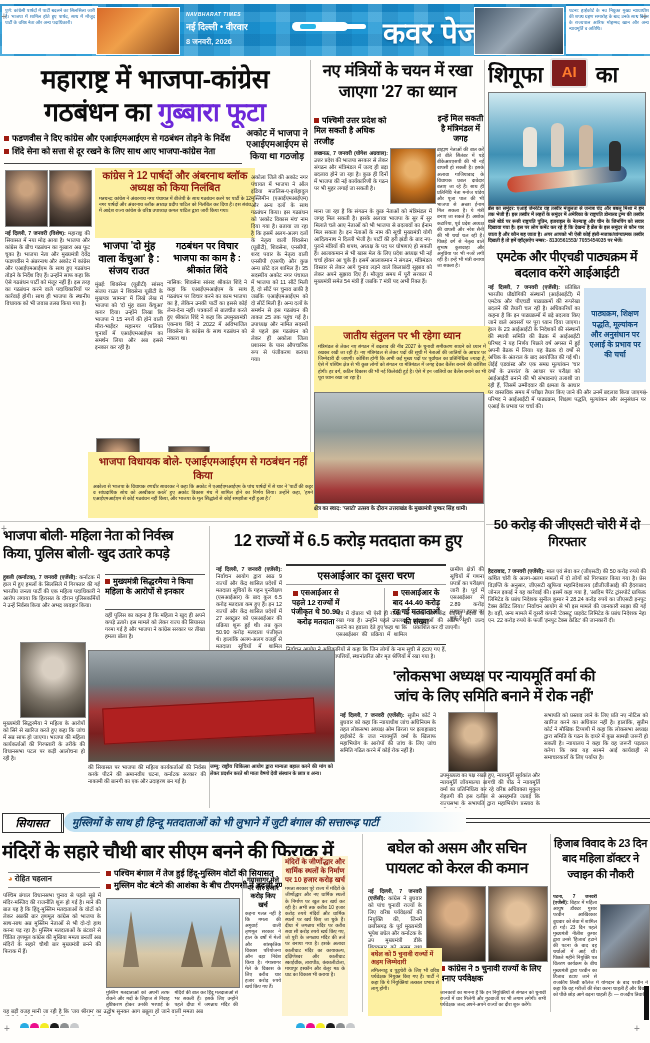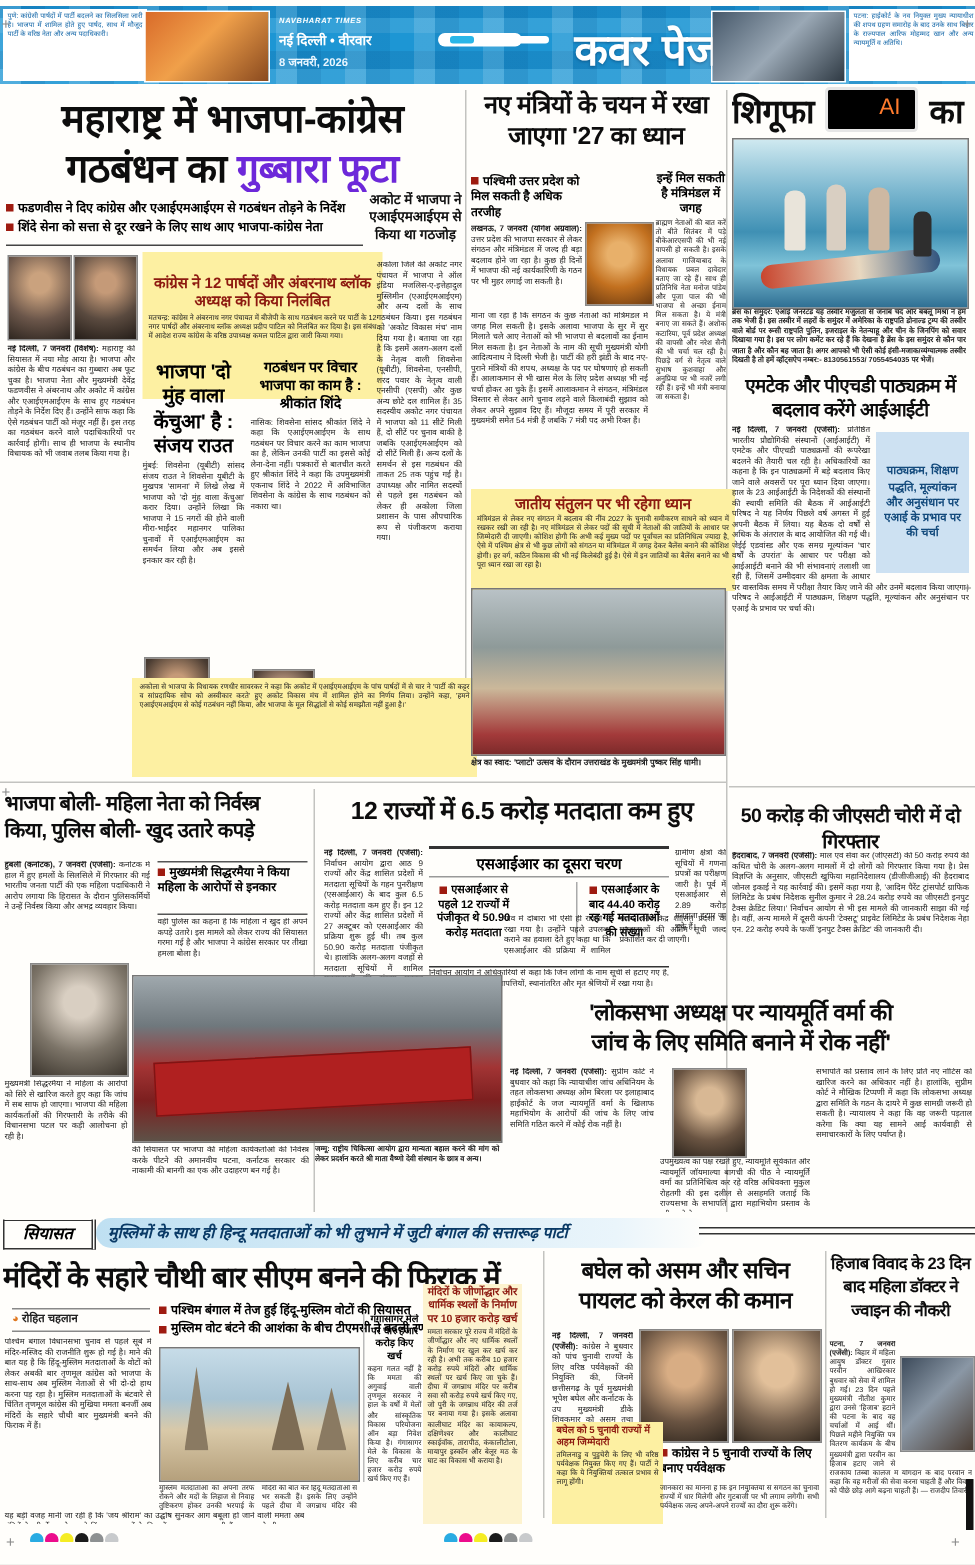--- a/index.html
+++ b/index.html
@@ -65,40 +65,41 @@
     <div><span class="rsq"></span><span>फडणवीस ने दिए कांग्रेस और एआईएमआईएम से गठबंधन तोड़ने के निर्देश</span></div>
     <div><span class="rsq"></span><span>शिंदे सेना को सत्ता से दूर रखने के लिए साथ आए भाजपा-कांग्रेस नेता</span></div>
   </div>
   <div class="abs c b" style="left:246px;top:128px;width:62px;height:44px;font-size:9px;line-height:1.25;color:#111;">अकोट में भाजपा ने एआईएमआईएम से किया था गठजोड़</div>
   <div class="abs hairH" style="left:4px;top:163px;width:238px;background:#444;"></div>
 
   <div class="abs" style="left:5px;top:170px;width:41px;height:55px;background:radial-gradient(circle at 50% 32%,#caa27e 16%,#6b564a 58%,#2e2620 100%);border:1px solid #888;"></div>
   <div class="abs" style="left:49px;top:170px;width:41px;height:55px;background:radial-gradient(circle at 50% 32%,#c59a78 16%,#5a4a3f 58%,#241d18 100%);border:1px solid #888;"></div>
   <div class="abs body54" style="left:5px;top:230px;width:85px;height:218px;"><span class="dl">नई दिल्ली, 7 जनवरी (विशेष):</span> <span>महाराष्ट्र की सियासत में नया मोड़ आया है। भाजपा और कांग्रेस के बीच गठबंधन का गुब्बारा अब फूट चुका है। भाजपा नेता और मुख्यमंत्री देवेंद्र फडणवीस ने अंबरनाथ और अकोट में कांग्रेस और एआईएमआईएम के साथ हुए गठबंधन तोड़ने के निर्देश दिए हैं। उन्होंने साफ कहा कि ऐसे गठबंधन पार्टी को मंजूर नहीं हैं। इस तरह का गठबंधन करने वाले पदाधिकारियों पर कार्रवाई होगी। साथ ही भाजपा के स्थानीय विधायक को भी जवाब तलब किया गया है।</span></div>
 
-  <div class="abs ybox" style="left:95px;top:168px;width:152px;height:66px;padding:16px 4px;">
+  <div class="abs ybox" style="left:95px;top:168px;width:152px;height:66px;padding:2px 4px;">
     <div class="c b maroon" style="font-size:10px;line-height:1.2;">कांग्रेस ने 12 पार्षदों और अंबरनाथ ब्लॉक अध्यक्ष को किया निलंबित</div>
     <div class="body48" style="margin-top:2px;">मतचन्द्र: कांग्रेस ने अंबरनाथ नगर पंचायत में बीजेपी के साथ गठबंधन करने पर पार्टी के 12 नगर पार्षदों और अंबरनाथ ब्लॉक अध्यक्ष प्रदीप पाटिल को निलंबित कर दिया है। इस संबंध में आदेश राज्य कांग्रेस के वरिष्ठ उपाध्यक्ष कमल पाटिल द्वारा जारी किया गया।</div>
   </div>
 
   <div class="abs" style="left:95px;top:240px;width:68px;height:210px;">
-    <div class="c b" style="font-size:13px;line-height:1.25;">भाजपा 'दो मुंह वाला केंचुआ' है : संजय राउत</div>
+    <div class="c b" style="font-size:10px;line-height:1.25;">भाजपा 'दो मुंह वाला केंचुआ' है : संजय राउत</div>
     <div class="body54" style="margin-top:3px;">मुंबई: शिवसेना (यूबीटी) सांसद संजय राउत ने शिवसेना यूबीटी के मुखपत्र 'सामना' में लिखे लेख में भाजपा को 'दो मुंह वाला केंचुआ' करार दिया। उन्होंने लिखा कि भाजपा ने 15 नगरों की होने वाली मीरा-भाईंदर महानगर पालिका चुनावों में एआईएमआईएम का समर्थन लिया और अब इससे इनकार कर रही है।</div>
   </div>
   <div class="abs" style="left:96px;top:438px;width:42px;height:50px;background:radial-gradient(circle at 50% 35%,#c59a78 18%,#4a3c32 62%,#1e1813 100%);border:1px solid #888;"></div>
 
   <div class="abs" style="left:167px;top:240px;width:80px;height:210px;">
     <div class="c b" style="font-size:9.5px;line-height:1.25;">गठबंधन पर विचार भाजपा का काम है : श्रीकांत शिंदे</div>
     <div class="body54" style="margin-top:3px;">नासिक: शिवसेना सांसद श्रीकांत शिंदे ने कहा कि एआईएमआईएम के साथ गठबंधन पर विचार करने का काम भाजपा का है, लेकिन उनकी पार्टी का इससे कोई लेना-देना नहीं। पत्रकारों से बातचीत करते हुए श्रीकांत शिंदे ने कहा कि उपमुख्यमंत्री एकनाथ शिंदे ने 2022 में अविभाजित शिवसेना के कांग्रेस के साथ गठबंधन को नकारा था।</div>
   </div>
   <div class="abs" style="left:168px;top:446px;width:40px;height:46px;background:radial-gradient(circle at 50% 35%,#caa58a 18%,#54443a 62%,#221b15 100%);border:1px solid #888;"></div>
 
   <div class="abs body54" style="left:251px;top:174px;width:57px;height:274px;">अकोला जिले की अकोट नगर पंचायत में भाजपा ने ऑल इंडिया मजलिस-ए-इत्तेहादुल मुस्लिमीन (एआईएमआईएम) और अन्य दलों के साथ गठबंधन किया। इस गठबंधन को 'अकोट विकास मंच' नाम दिया गया है। बताया जा रहा है कि इसमें अलग-अलग दलों के नेतृत्व वाली शिवसेना (यूबीटी), शिवसेना, एनसीपी, शरद पवार के नेतृत्व वाली एनसीपी (एसपी) और कुछ अन्य छोटे दल शामिल हैं। 35 सदस्यीय अकोट नगर पंचायत में भाजपा को 11 सीटें मिली हैं, दो सीटें पर चुनाव बाकी है जबकि एआईएमआईएम को दो सीटें मिली हैं। अन्य दलों के समर्थन से इस गठबंधन की ताकत 25 तक पहुंच गई है। उपाध्यक्ष और नामित सदस्यों से पहले इस गठबंधन को लेकर ही अकोला जिला प्रशासन के पास औपचारिक रूप से पंजीकरण कराया गया।</div>
 
   <div class="abs ybox" style="left:88px;top:452px;width:220px;height:62px;padding:2px 5px;">
+    <div class="c b maroon" style="font-size:10.5px;">भाजपा विधायक बोले- एआईएमआईएम से गठबंधन नहीं किया</div>
     <div class="body48" style="margin-top:2px;">अकोला से भाजपा के विधायक रणधीर सावरकर ने कहा कि अकोट में एआईएमआईएम के पांच पार्षदों में से चार ने 'पार्टी की कट्टर व सांप्रदायिक सोच को अस्वीकार करते' हुए अकोट विकास मंच में शामिल होने का निर्णय लिया। उन्होंने कहा, 'हमने एआईएमआईएम से कोई गठबंधन नहीं किया, और भाजपा के मूल सिद्धांतों से कोई समझौता नहीं हुआ है।'</div>
   </div>
 
   <div class="abs c headline" style="left:313px;top:60px;width:169px;height:52px;font-size:16.5px;line-height:1.25;">नए मंत्रियों के चयन में रखा जाएगा '27 का ध्यान</div>
   <div class="abs b" style="left:314px;top:116px;width:82px;height:30px;font-size:8px;line-height:1.3;"><span class="rsq"></span><span>पश्चिमी उत्तर प्रदेश को मिल सकती है अधिक तरजीह</span></div>
   <div class="abs body54" style="left:314px;top:150px;width:74px;height:58px;"><span class="dl">लखनऊ, 7 जनवरी (योगेश अग्रवाल):</span> <span>उत्तर प्रदेश की भाजपा सरकार से लेकर संगठन और मंत्रिमंडल में जल्द ही बड़ा बदलाव होने जा रहा है। कुछ ही दिनों में भाजपा की नई कार्यकारिणी के गठन पर भी मुहर लगाई जा सकती है।</span></div>
   <div class="abs" style="left:390px;top:148px;width:44px;height:54px;background:radial-gradient(circle at 50% 38%,#e8b06a 20%,#c2701f 55%,#6b3a10 100%);border:1px solid #888;"></div>
   <div class="abs body54" style="left:314px;top:208px;width:118px;height:114px;">माना जा रहा है कि संगठन के कुछ नेताओं को मंत्रिमंडल में जगह मिल सकती है। इसके अलावा भाजपा के सुर में सुर मिलाते चले आए नेताओं को भी भाजपा से बदलावों का ईनाम मिल सकता है। इन नेताओं के नाम की सूची मुख्यमंत्री योगी आदित्यनाथ ने दिल्ली भेजी है। पार्टी की हरी झंडी के बाद नए-पुराने मंत्रियों की शपथ, अध्यक्ष के पद पर घोषणाएं हो सकती हैं। आलाकमान से भी खास मेल के लिए प्रदेश अध्यक्ष भी नई चर्चा होकर आ चुके हैं। इसमें आलाकमान ने संगठन, मंत्रिमंडल विस्तार से लेकर आगे चुनाव लड़ने वाले किलाबंदी सुझाव को लेकर अपने सुझाव दिए हैं। मौजूदा समय में पूरी सरकार में मुख्यमंत्री समेत 54 मंत्री हैं जबकि 7 मंत्री पद अभी रिक्त हैं।</div>
   <div class="abs" style="left:437px;top:114px;width:47px;height:210px;">
     <div class="c b" style="font-size:8px;line-height:1.25;">इन्हें मिल सकती है मंत्रिमंडल में जगह</div>
@@ -106,42 +107,42 @@
   </div>
   <div class="abs ybox" style="left:314px;top:326px;width:168px;height:64px;padding:2px 4px;">
     <div class="c b maroon" style="font-size:10px;">जातीय संतुलन पर भी रहेगा ध्यान</div>
     <div class="body48" style="margin-top:2px;">मंत्रिमंडल से लेकर नए संगठन में बदलाव की नींव 2027 के चुनावी समीकरण साधने को ध्यान में रखकर रखी जा रही है। नए मंत्रिमंडल से लेकर पदों की सूची में नेताओं की जातियों के आधार पर जिम्मेदारी दी जाएगी। कोशिश होगी कि अभी कई मुख्य पदों पर पूर्वांचल का प्रतिनिधित्व ज्यादा है, ऐसे में पश्चिम क्षेत्र से भी कुछ लोगों को संगठन या मंत्रिमंडल में जगह देकर बैलेंस बनाने की कोशिश होगी। हर वर्ग, कठिन विकास की भी नई किलेबंदी हुई है। ऐसे में इन जातियों का बैलेंस बनाने का भी पूरा ध्यान रखा जा रहा है।</div>
   </div>
   <div class="abs" style="left:314px;top:392px;width:168px;height:110px;background:linear-gradient(180deg,#b9c2c6 0%,#8e9a99 35%,#cbb89a 60%,#a33a3a 88%,#7c2a2a 100%);border:1px solid #777;"></div>
   <div class="abs b" style="left:314px;top:504px;width:168px;height:12px;font-size:5.5px;color:#222;">क्षेत्र का स्वाद: 'प्लाटो' उत्सव के दौरान उत्तराखंड के मुख्यमंत्री पुष्कर सिंह धामी।</div>
 
   <div class="abs" style="left:488px;top:58px;width:158px;height:32px;">
     <span class="headline" style="font-size:22px;vertical-align:middle;">शिगूफा</span>
-    <span style="display:inline-block;width:34px;height:26px;background:#000000;border:2px solid #e6e6e6;border-radius:3px;color:#ff7b2d;font-weight:normal;font-size:15px;text-align:center;line-height:24px;vertical-align:middle;margin:0 3px;padding-left:24px;">AI</span>
+    <span style="display:inline-block;width:34px;height:26px;background:#7f1d1d;border:2px solid #e6e6e6;border-radius:3px;color:#ff7b2d;font-weight:bold;font-size:15px;text-align:center;line-height:24px;vertical-align:middle;margin:0 3px;">AI</span>
     <span class="headline" style="font-size:22px;vertical-align:middle;">का</span>
   </div>
   <div class="abs" style="left:488px;top:92px;width:156px;height:112px;border:1px solid #777;background:linear-gradient(180deg,#cfe9f0 0%,#7db8d0 30%,#3f90b4 55%,#7fc3d8 75%,#2f6f93 100%);">
     <div style="position:absolute;left:18px;top:78px;width:120px;height:16px;background:linear-gradient(90deg,#c8452e,#e8d8c0 55%,#32557f);border-radius:8px;transform:rotate(-6deg);"></div>
     <div style="position:absolute;left:34px;top:34px;width:14px;height:40px;background:#e9e4da;border-radius:6px 6px 2px 2px;"></div>
     <div style="position:absolute;left:62px;top:30px;width:13px;height:44px;background:#d9cfc2;border-radius:6px 6px 2px 2px;"></div>
     <div style="position:absolute;left:90px;top:32px;width:14px;height:42px;background:#cdb8a2;border-radius:6px 6px 2px 2px;"></div>
     <div style="position:absolute;left:120px;top:48px;width:12px;height:30px;background:#2e2e2e;border-radius:5px 5px 2px 2px;"></div>
   </div>
   <div class="abs" style="left:488px;top:206px;width:156px;height:40px;font-size:4.9px;line-height:1.3;font-weight:bold;color:#222;text-align:justify;">ब्रेंस का समुंदर: एआई जेनरेटेड यह तस्वीर मंजुलता से जनाब चंद और बबलू मिश्रा ने हम तक भेजी है। इस तस्वीर में लहरों के समुंदर में अमेरिका के राष्ट्रपति डोनाल्ड ट्रम्प की तस्वीर वाले बोर्ड पर रूसी राष्ट्रपति पुतिन, इजराइल के नेतन्याहू और चीन के जिनपिंग को सवार दिखाया गया है। इस पर लोग कमेंट कर रहे हैं कि देखना है ब्रेंस के इस समुंदर से कौन पार जाता है और कौन बह जाता है। अगर आपको भी ऐसी कोई हंसी-मजाक/व्यंग्यात्मक तस्वीर दिखती है तो हमें व्हॉट्सऐप नम्बर:- 8130561553/ 7055454035 पर भेजें।</div>
 
   <div class="abs c headline" style="left:488px;top:250px;width:158px;height:32px;font-size:12.5px;line-height:1.25;">एमटेक और पीएचडी पाठ्यक्रम में बदलाव करेंगे आईआईटी</div>
   <div class="abs body54" style="left:488px;top:284px;width:158px;height:236px;">
     <span class="qbox" style="float:right;width:58px;height:86px;margin:4px 0 3px 4px;font-size:7.6px;line-height:1.35;padding:4px 2px;display:flex;align-items:center;justify-content:center;">पाठ्यक्रम, शिक्षण पद्धति, मूल्यांकन और अनुसंधान पर एआई के प्रभाव पर की चर्चा</span>
     <span class="dl">नई दिल्ली, 7 जनवरी (एजेंसी):</span>
     <span>प्रतिष्ठित भारतीय प्रौद्योगिकी संस्थानों (आईआईटी) में एमटेक और पीएचडी पाठ्यक्रमों की रूपरेखा बदलने की तैयारी चल रही है। अधिकारियों का कहना है कि इन पाठ्यक्रमों में बड़े बदलाव किए जाने वाले अवसरों पर पूरा ध्यान दिया जाएगा। हाल के 23 आईआईटी के निदेशकों की संस्थानों की स्थायी समिति की बैठक में आईआईटी परिषद ने यह निर्णय पिछले वर्ष अगस्त में हुई अपनी बैठक में लिया। यह बैठक दो वर्षों से अधिक के अंतराल के बाद आयोजित की गई थी।</span>
     <span>जेईई एडवांस्ड और एक समग्र मूल्यांकन 'चार वर्षों के उपरांत' के आधार पर परीक्षा को आईआईटी बनाने की भी संभावनाएं तलाशी जा रही हैं, जिसमें उम्मीदवार की क्षमता के आधार पर वास्तविक समय में परीक्षा तैयार किए जाने की और उनमें बदलाव किया जाएगा। परिषद ने आईआईटी में पाठ्यक्रम, शिक्षण पद्धति, मूल्यांकन और अनुसंधान पर एआई के प्रभाव पर चर्चा की।</span>
   </div>
 
   <div class="abs hairH" style="left:486px;top:524px;width:164px;"></div>
-  <div class="abs c headline" style="left:488px;top:536px;width:158px;height:34px;font-size:13px;line-height:1.3;">50 करोड़ की जीएसटी चोरी में दो गिरफ्तार</div>
+  <div class="abs c headline" style="left:488px;top:517px;width:158px;height:34px;font-size:13px;line-height:1.3;">50 करोड़ की जीएसटी चोरी में दो गिरफ्तार</div>
   <div class="abs body54" style="left:488px;top:568px;width:158px;height:238px;"><span class="dl">हैदराबाद, 7 जनवरी (एजेंसी):</span> <span>माल एवं सेवा कर (जीएसटी) की 50 करोड़ रुपये की कथित चोरी के अलग-अलग मामलों में दो लोगों को गिरफ्तार किया गया है। प्रेस विज्ञप्ति के अनुसार, जीएसटी खुफिया महानिदेशालय (डीजीजीआई) की हैदराबाद जोनल इकाई ने यह कार्रवाई की। इसमें कहा गया है, 'आदिम पैरेंट ट्रांसपोर्ट ग्राफिक लिमिटेड के प्रबंध निदेशक सुनील कुमार ने 28.24 करोड़ रुपये का जीएसटी इनपुट टैक्स क्रेडिट लिया।' निर्वाचन आयोग से भी इस मामले की जानकारी साझा की गई है।</span> <span>वहीं, अन्य मामले में दूसरी कंपनी 'टेक्सटू' प्राइवेट लिमिटेड के प्रबंध निदेशक नेहा एन. 22 करोड़ रुपये के फर्जी 'इनपुट टैक्स क्रेडिट' की जानकारी दी।</span></div>
 
   <div class="abs headline" style="left:3px;top:527px;width:204px;height:42px;font-size:13.5px;line-height:1.35;">
     <div>भाजपा बोली- महिला नेता को निर्वस्त्र</div>
     <div>किया, पुलिस बोली- खुद उतारे कपड़े</div>
   </div>
   <div class="abs body54" style="left:3px;top:574px;width:97px;height:64px;"><span class="dl">हुबली (कर्नाटक), 7 जनवरी (एजेंसी):</span> <span>कर्नाटक में हाल में हुए हमलों के सिलसिले में गिरफ्तार की गई भारतीय जनता पार्टी की एक महिला पदाधिकारी ने आरोप लगाया कि हिरासत के दौरान पुलिसकर्मियों ने उन्हें निर्वस्त्र किया और अभद्र व्यवहार किया।</span></div>
   <div class="abs" style="left:105px;top:574px;width:100px;height:32px;border-top:1px solid #555;border-bottom:1px solid #555;padding-top:2px;font-size:8px;font-weight:bold;line-height:1.3;"><span class="rsq"></span><span>मुख्यमंत्री सिद्धरमैया ने किया महिला के आरोपों से इनकार</span></div>
   <div class="abs body54" style="left:105px;top:612px;width:100px;height:34px;">वहीं पुलिस का कहना है कि महिला ने खुद ही अपने कपड़े उतारे। इस मामले को लेकर राज्य की सियासत गरमा गई है और भाजपा ने कांग्रेस सरकार पर तीखा हमला बोला है।</div>
   <div class="abs" style="left:20px;top:642px;width:64px;height:74px;background:radial-gradient(circle at 50% 34%,#d9cfc2 18%,#7c7468 58%,#3a342c 100%);border:1px solid #888;"></div>

